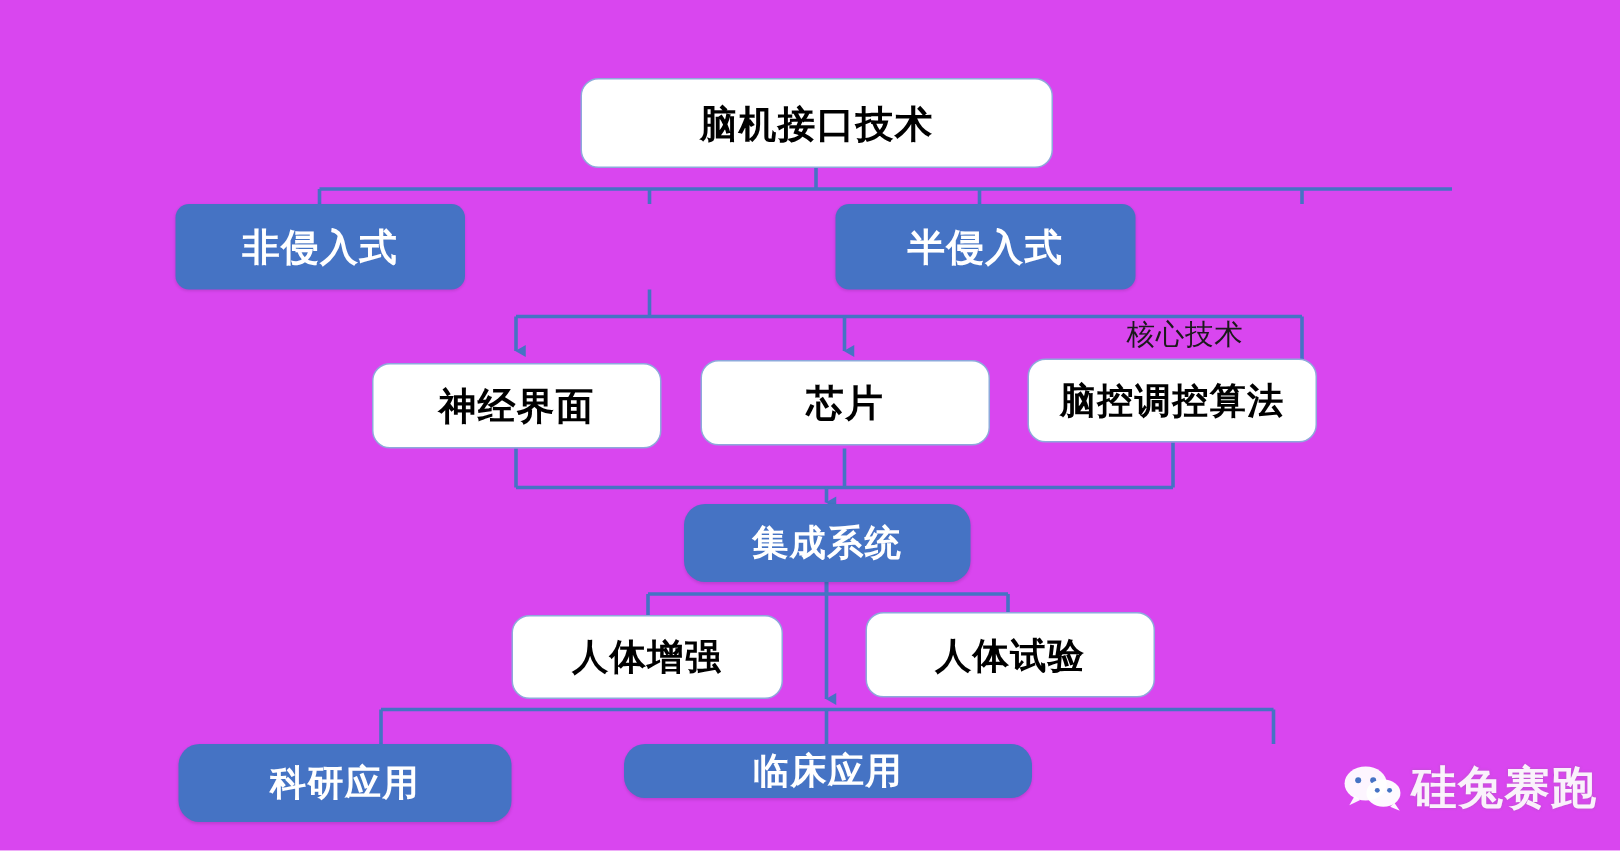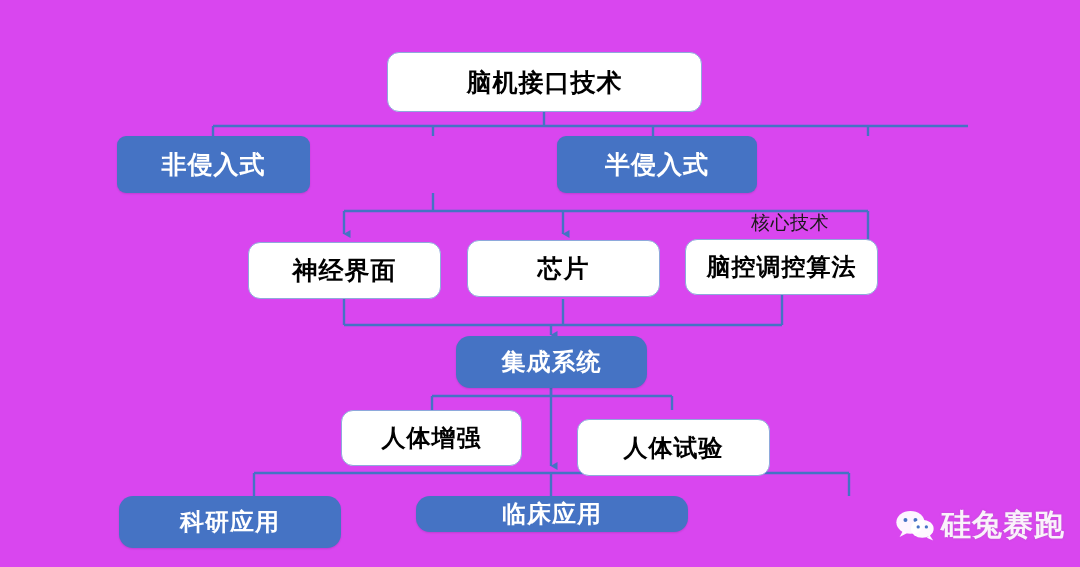--- a/index.html
+++ b/index.html
@@ -169,21 +169,21 @@
   </div>
 
   <div class="node node-blue rounder" style="left:456px; top:336px; width:191px; height:52px; font-size:24px;">
     <span>集成系统</span>
   </div>
 
   <div class="node node-white" style="left:341px; top:410px; width:181px; height:56px; font-size:24px;">
     <span>人体增强</span>
   </div>
 
-  <div class="node node-white" style="left:577px; top:408px; width:193px; height:57px; font-size:24px;margin-top:11px;">
+  <div class="node node-white" style="left:577px; top:408px; width:193px; height:57px; font-size:24px;">
     <span>人体试验</span>
   </div>
 
   <div class="node node-blue rounder" style="left:119px; top:496px; width:222px; height:52px; font-size:24px;">
     <span>科研应用</span>
   </div>
 
   <div class="node node-blue rounder" style="left:416px; top:496px; width:272px; height:36px; font-size:24px;">
     <span>临床应用</span>
   </div>

